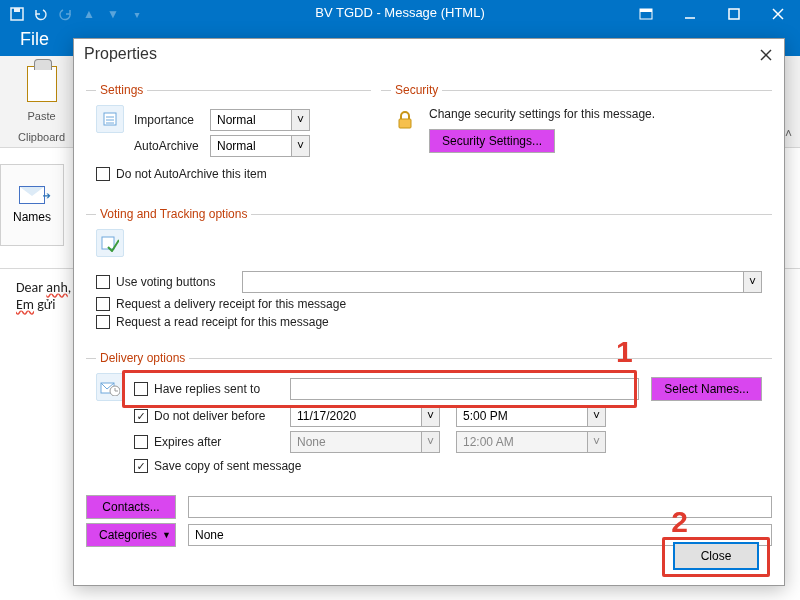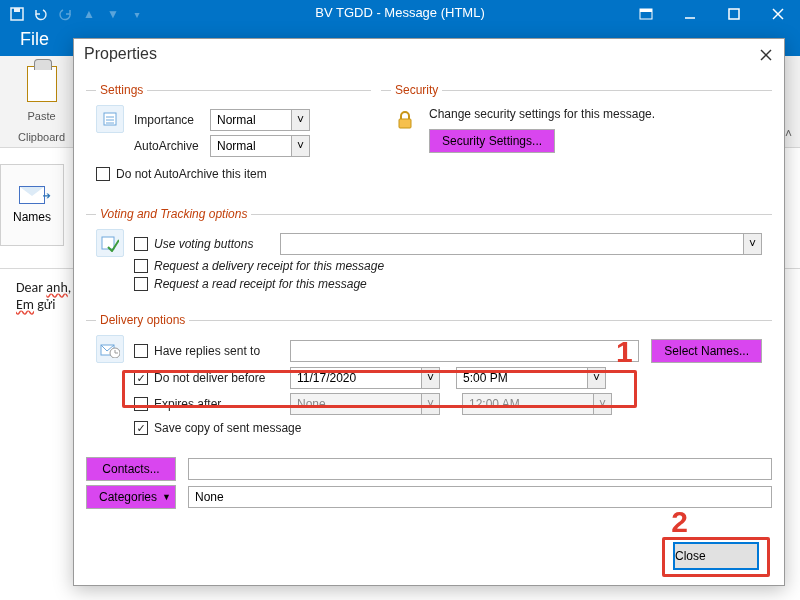--- a/index.html
+++ b/index.html
@@ -60,21 +60,21 @@
   .icon-box{ width:28px; height:28px; background:#EAF3FB; border:1px solid #cfe3f2; border-radius:2px; display:flex; align-items:center; justify-content:center; flex-shrink:0;}
   .lbl{ color:#222; }
   .combo{ display:flex; align-items:center; border:1px solid #ABABAB; height:22px; background:#fff;}
   .combo .cv{ padding:0 6px; flex:1; }
   .combo .cd{ width:18px; height:100%; display:flex; align-items:center; justify-content:center; border-left:1px solid #ABABAB; background:#efefef;}
   .combo.dis{ background:#f4f4f4; color:#888;}
   .chk{ width:14px; height:14px; border:1px solid #333; display:inline-flex; align-items:center; justify-content:center; font-size:11px; line-height:1; background:#fff; flex-shrink:0;}
   .chk.on:after{ content:"✓"; color:#222;}
   .btn{ height:24px; border:1px solid #ADADAD; background:#d946ef; padding:0 12px; display:inline-flex; align-items:center;}
   .input-flat{ height:22px; border:1px solid #ABABAB; background:#fff;}
-  .close-btn{ position:absolute; right:26px; bottom:16px; width:84px; height:26px; border:1px solid #0078D7; outline:2px solid #0078D7; outline-offset:-1px; background:#E1E1E1; display:flex; align-items:center; justify-content:flex-start;}
+  .close-btn{ position:absolute; right:26px; bottom:16px; width:84px; height:26px; border:1px solid #0078D7; outline:2px solid #0078D7; outline-offset:-1px; background:#E1E1E1; display:flex; align-items:center; justify-content:center;}
   
   .anno{ position:absolute; border:3px solid #e03b2e; border-radius:2px; pointer-events:none;}
   .anno-num{ position:absolute; color:#e03b2e; font-weight:900; font-size:30px; font-family:Arial,sans-serif; pointer-events:none;}
   
   svg{ display:block;}
 </style>
 </head>
 <body>
 
 <div class="titlebar">
@@ -215,23 +215,23 @@
           <div style="flex:1">
             <div class="lbl" style="margin:2px 0 8px 0">Change security settings for this message.</div>
             <div class="btn">
                 <span>Security Settings...</span>
               </div>
           </div>
         </div>
       </fieldset>
     </div>
 
-    <fieldset class="grp" style="border:none; border-top:1px solid #d0d0d0;font-style:italic;">
+    <fieldset class="grp" style="border:none; border-top:1px solid #d0d0d0;">
       <legend>Voting and Tracking options</legend>
-      <div style="display:flex; gap:10px;">
+      <div style="display:flex; gap:10px;flex-direction:column;">
         <div class="icon-box">
           <svg width="18" height="18">
               <rect x="1" y="3" width="12" height="12" fill="#fff" stroke="#6fa8dc"></rect>
               <path d="M7 13 L11 17 L18 6" fill="none" stroke="#3c9b3c" stroke-width="2"></path>
             </svg>
         </div>
         <div style="flex:1">
           <div class="row">
             <span class="chk"></span>
             <span class="lbl" style="width:120px">Use voting buttons</span>
@@ -285,21 +285,21 @@
                 <span class="cd">˅</span>
               </div>
           </div>
           <div class="row">
             <span class="chk"></span>
             <span class="lbl" style="width:130px">Expires after</span>
             <div class="combo dis" style="width:150px">
                 <span class="cv">None</span>
                 <span class="cd">˅</span>
               </div>
-            <div class="combo dis" style="width:150px; margin-left:16px">
+            <div class="combo dis" style="width:150px; margin-left:10px">
                 <span class="cv">12:00 AM</span>
                 <span class="cd">˅</span>
               </div>
           </div>
           <div class="row" style="margin-top:6px">
             <span class="chk on"></span>
             <span class="lbl">Save copy of sent message</span>
           </div>
         </div>
       </div>

